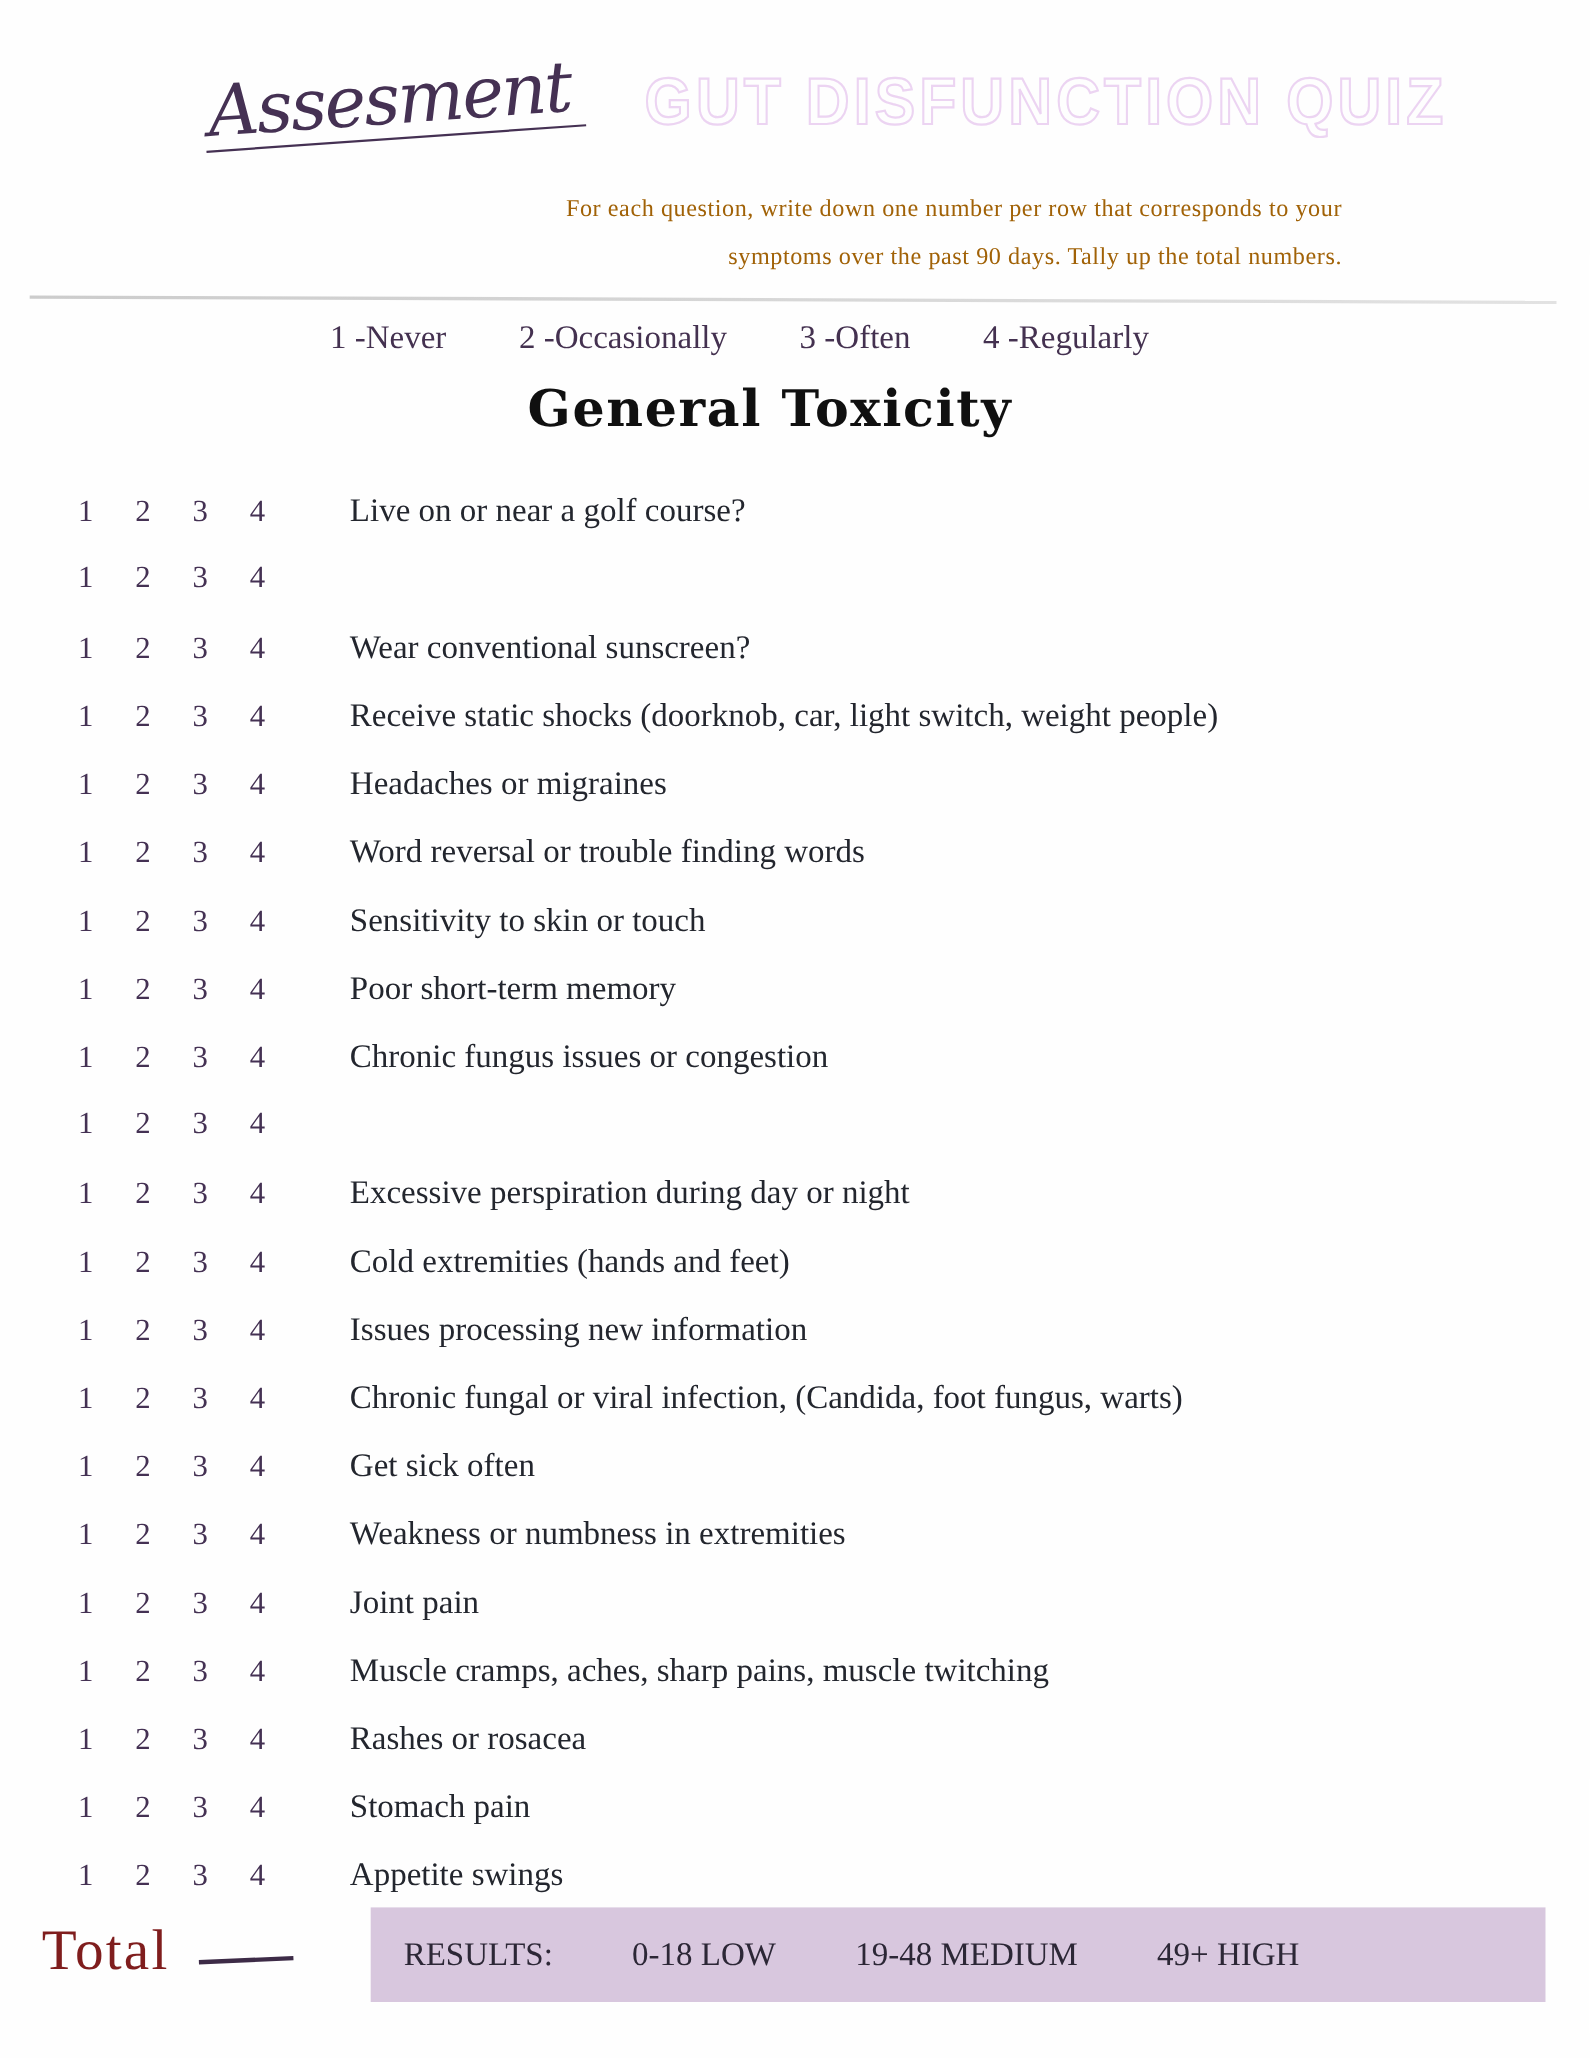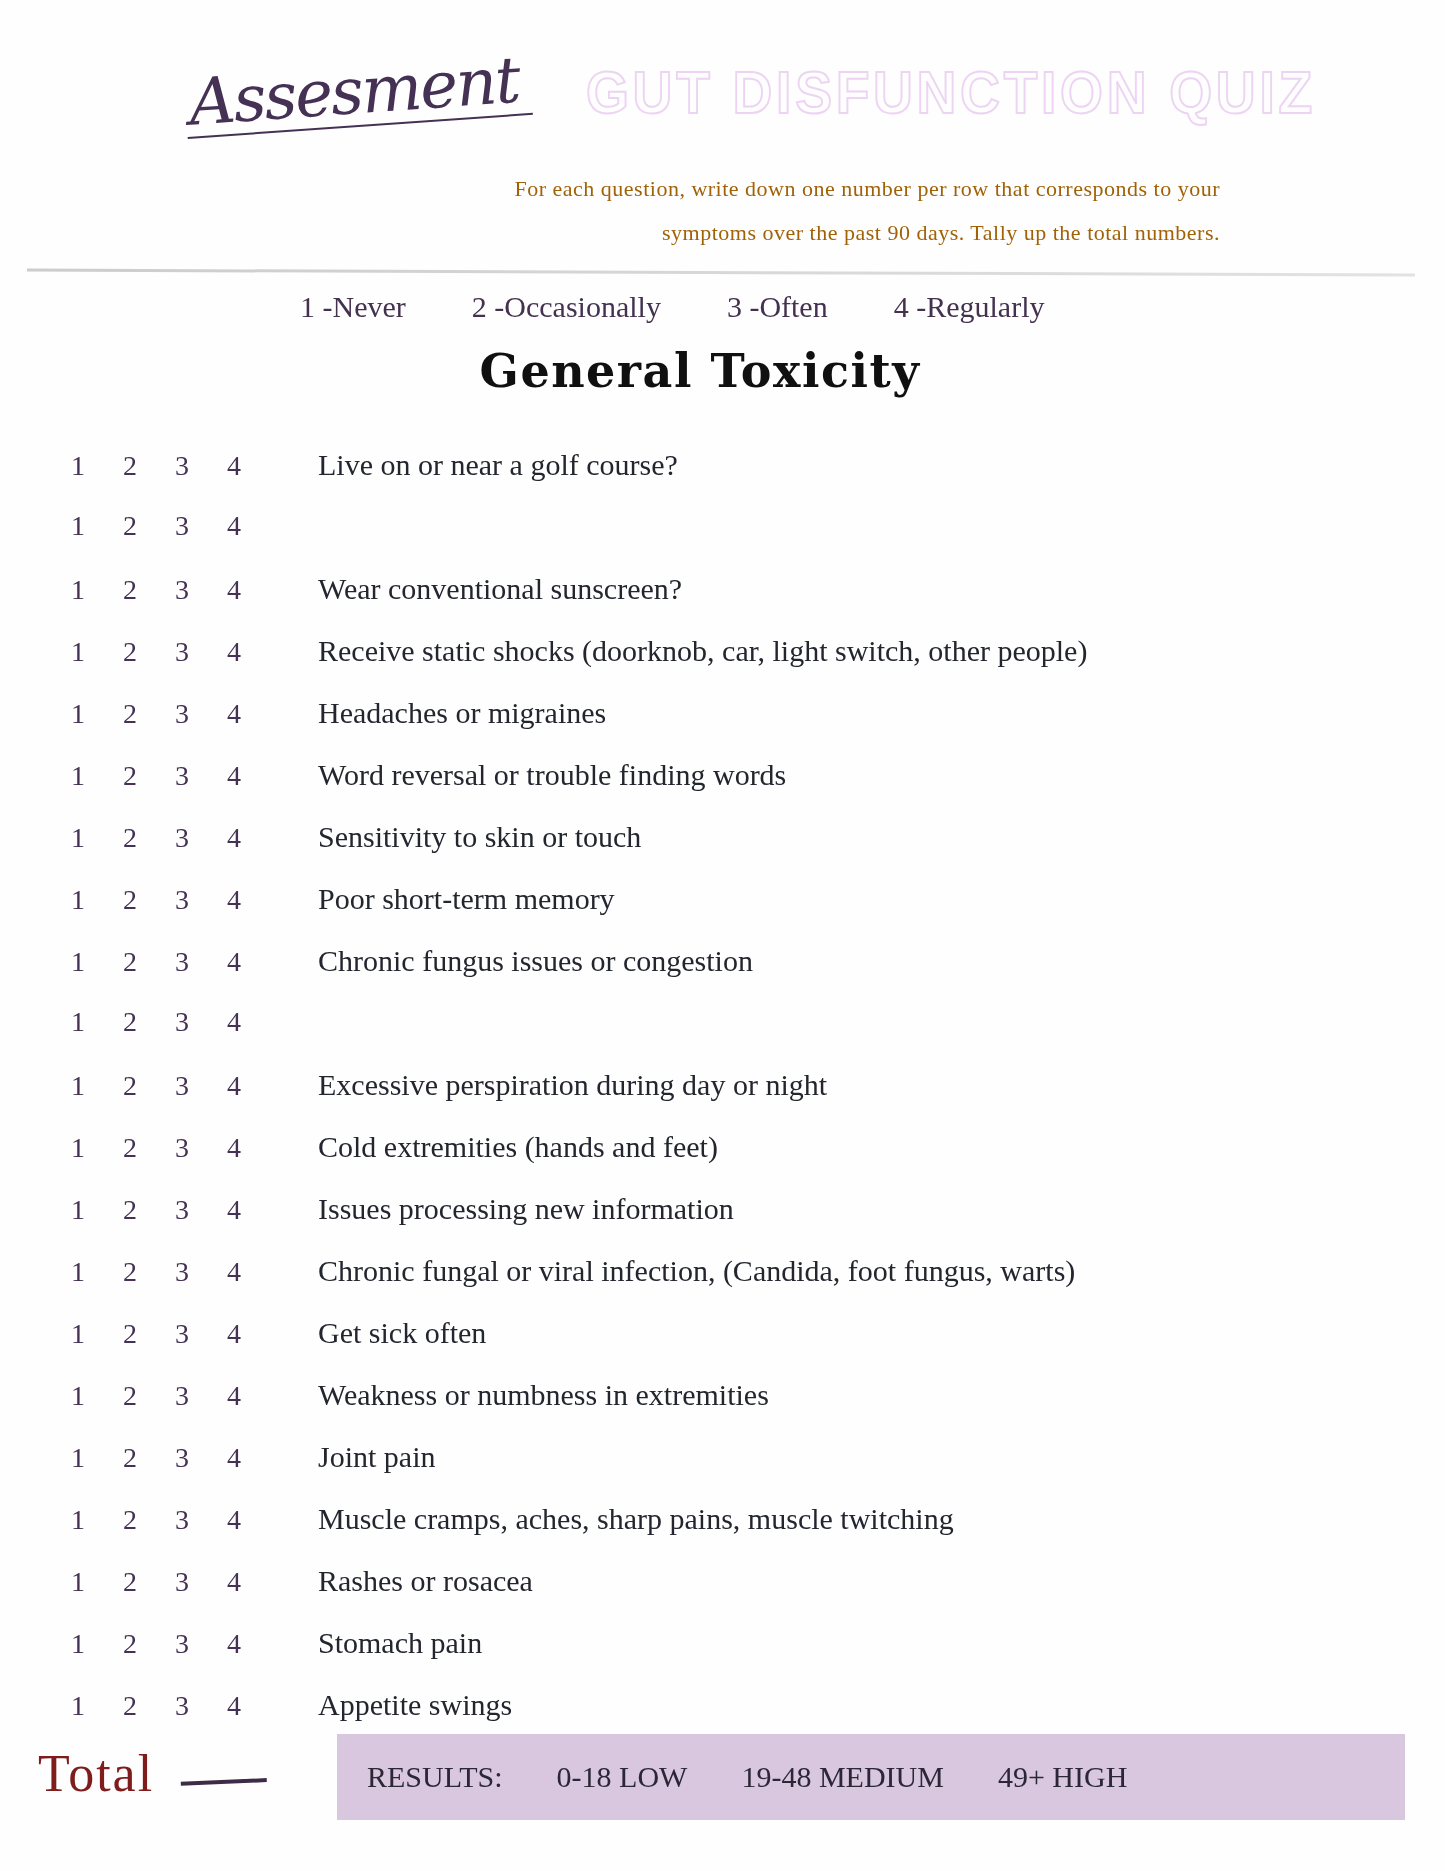--- a/index.html
+++ b/index.html
@@ -136,21 +136,21 @@
   .results-bar {
     position: absolute;
     left: 337px;
     top: 0;
     width: 1068px;
     height: 86px;
     background: #d8c7de;
     display: flex;
     align-items: center;
     padding-left: 30px;
-    gap: 54px;
+    gap: 72px;
     font-size: 30px;
     color: #2c2736;
     white-space: nowrap;
   }
 </style>
 </head>
 <body>
 
 <div class="page">
 
@@ -197,21 +197,21 @@
       <span class="rate-num">3</span>
       <span class="rate-num">4</span>
       <span class="question-text">Wear conventional sunscreen?</span>
     </div>
 
     <div class="question-row">
       <span class="rate-num">1</span>
       <span class="rate-num">2</span>
       <span class="rate-num">3</span>
       <span class="rate-num">4</span>
-      <span class="question-text">Receive static shocks (doorknob, car, light switch, other people)</span>
+      <span class="question-text">Receive static shocks (doorknob, car, light switch, weight people)</span>
     </div>
 
     <div class="question-row">
       <span class="rate-num">1</span>
       <span class="rate-num">2</span>
       <span class="rate-num">3</span>
       <span class="rate-num">4</span>
       <span class="question-text">Headaches or migraines</span>
     </div>
 

